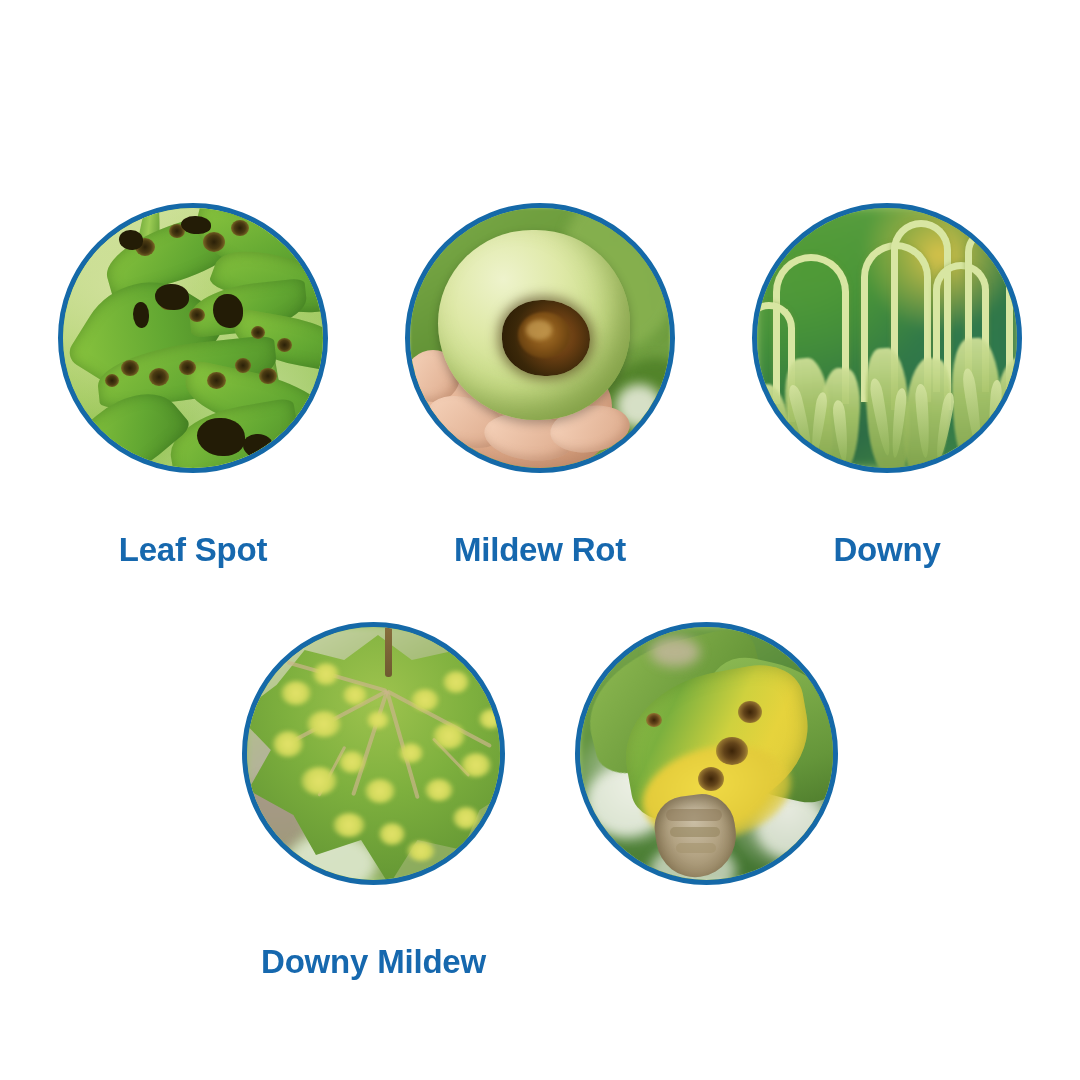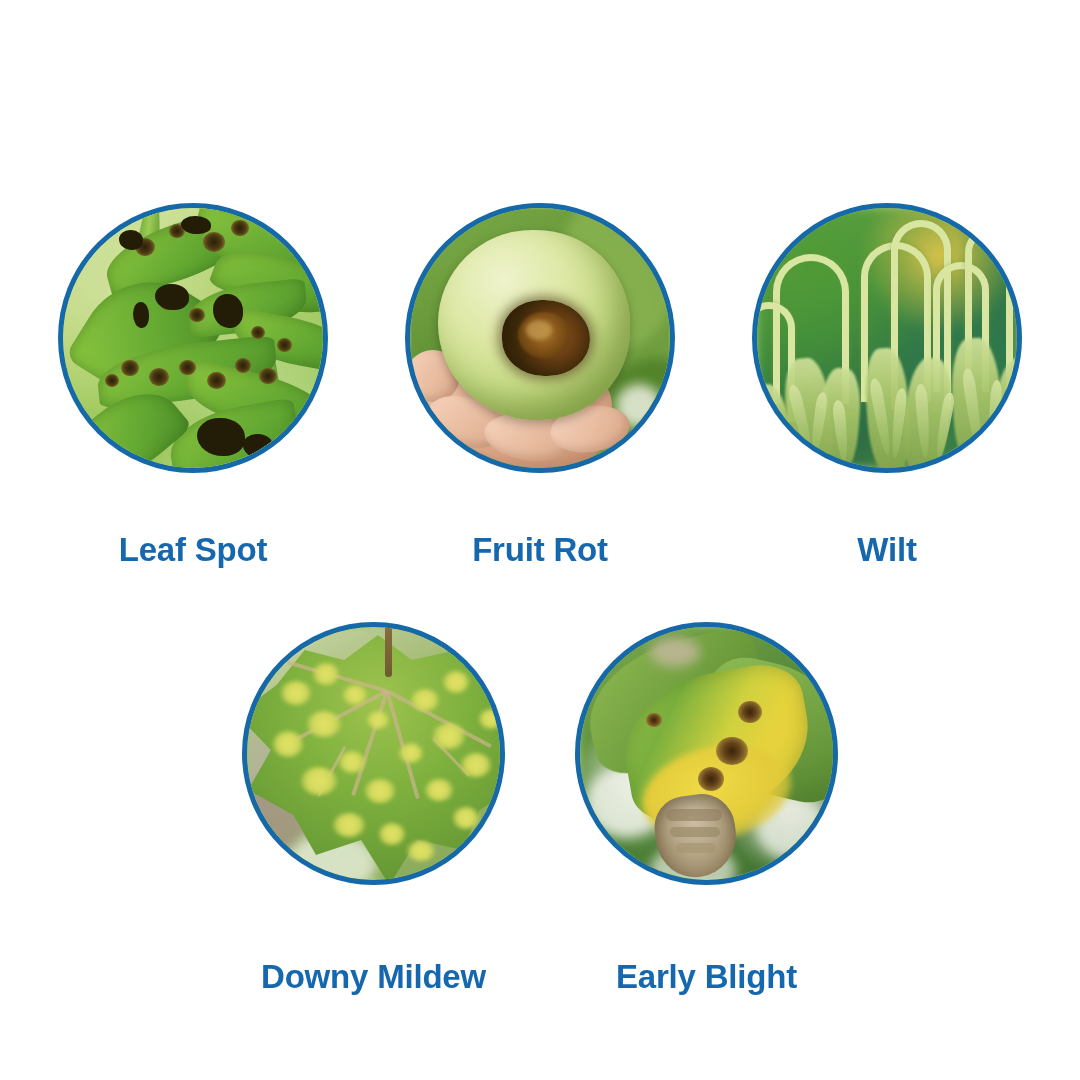--- a/index.html
+++ b/index.html
@@ -264,21 +264,21 @@
   .label {
     margin-top: 26px;
     font-size: 33px;
     font-weight: 700;
     color: #1668ae;
     letter-spacing: -0.2px;
     text-align: center;
     white-space: nowrap;
     line-height: 1;
   }
-  .row-2 .label { margin-top: 41px; }
+  .row-2 .label { margin-top: 26px; }
 </style>
 </head>
 <body>
 
 <div class="poster">
 
 
   <div class="row row-1">
 
     <div class="card">
@@ -337,21 +337,21 @@
           <div class="fr-finger" style="left:-4px;top:142px;width:54px;height:52px;"></div>
           <div class="fr-finger" style="left:16px;top:190px;width:80px;height:48px;transform:rotate(18deg);"></div>
           <div class="fr-finger" style="left:74px;top:206px;width:90px;height:46px;transform:rotate(8deg);"></div>
           <div class="fr-finger" style="left:140px;top:198px;width:80px;height:46px;transform:rotate(-8deg);"></div>
           <div class="fr-fruit"></div>
           <div class="fr-lesion"></div>
           <div class="fr-lesion-core"></div>
           <div class="sblob" style="left:116px;top:112px;width:26px;height:20px;background:#c49b52;opacity:.75;filter:blur(2px);"></div>
         </div>
       </div>
-      <div class="label">Fruit Rot</div>
+      <div class="label">Mildew Rot</div>
     </div>
 
     <div class="card">
       <div class="circle">
         <div class="photo">
           <div class="wl-bg"></div>
           <div class="wl-stem" style="left:16px;top:46px;width:76px;height:150px;"></div>
           <div class="wl-stem" style="left:-14px;top:94px;width:52px;height:120px;"></div>
           <div class="wl-stem" style="left:104px;top:34px;width:70px;height:160px;"></div>
           <div class="wl-stem" style="left:134px;top:12px;width:60px;height:190px;"></div>
@@ -371,21 +371,21 @@
           <div class="wl-frond" style="left:78px;top:192px;width:12px;height:62px;transform:rotate(-6deg);"></div>
           <div class="wl-frond" style="left:118px;top:170px;width:12px;height:78px;transform:rotate(-10deg);"></div>
           <div class="wl-frond" style="left:136px;top:180px;width:11px;height:70px;transform:rotate(6deg);"></div>
           <div class="wl-frond" style="left:160px;top:176px;width:12px;height:74px;transform:rotate(-4deg);"></div>
           <div class="wl-frond" style="left:182px;top:184px;width:11px;height:68px;transform:rotate(10deg);"></div>
           <div class="wl-frond" style="left:210px;top:160px;width:12px;height:84px;transform:rotate(-8deg);"></div>
           <div class="wl-frond" style="left:232px;top:172px;width:11px;height:76px;transform:rotate(4deg);"></div>
           <div class="wl-frond" style="left:250px;top:186px;width:12px;height:66px;transform:rotate(12deg);"></div>
         </div>
       </div>
-      <div class="label">Wilt</div>
+      <div class="label">Downy</div>
     </div>
 
   </div>
 
   <div class="row row-2">
 
     <div class="card">
       <div class="circle">
         <div class="photo">
           <div class="dm-bg"></div>
@@ -443,18 +443,17 @@
           <div class="eb-lesion" style="left:136px;top:110px;width:32px;height:28px;"></div>
           <div class="eb-lesion" style="left:118px;top:140px;width:26px;height:24px;"></div>
           <div class="eb-lesion" style="left:66px;top:86px;width:16px;height:14px;"></div>
           <div class="eb-necrotic"></div>
           <div class="sblob" style="left:86px;top:182px;width:56px;height:12px;background:#8d7c5c;opacity:.6;border-radius:6px;"></div>
           <div class="sblob" style="left:90px;top:200px;width:50px;height:10px;background:#95855f;opacity:.6;border-radius:6px;"></div>
           <div class="sblob" style="left:96px;top:216px;width:40px;height:10px;background:#a2916b;opacity:.55;border-radius:6px;"></div>
           <div class="blob" style="left:70px;top:10px;width:50px;height:30px;background:#c3b79c;opacity:.85;"></div>
         </div>
       </div>
-      <div class="label">Early Blight</div>
     </div>
 
   </div>
 
 </div>
 
 </body></html>

